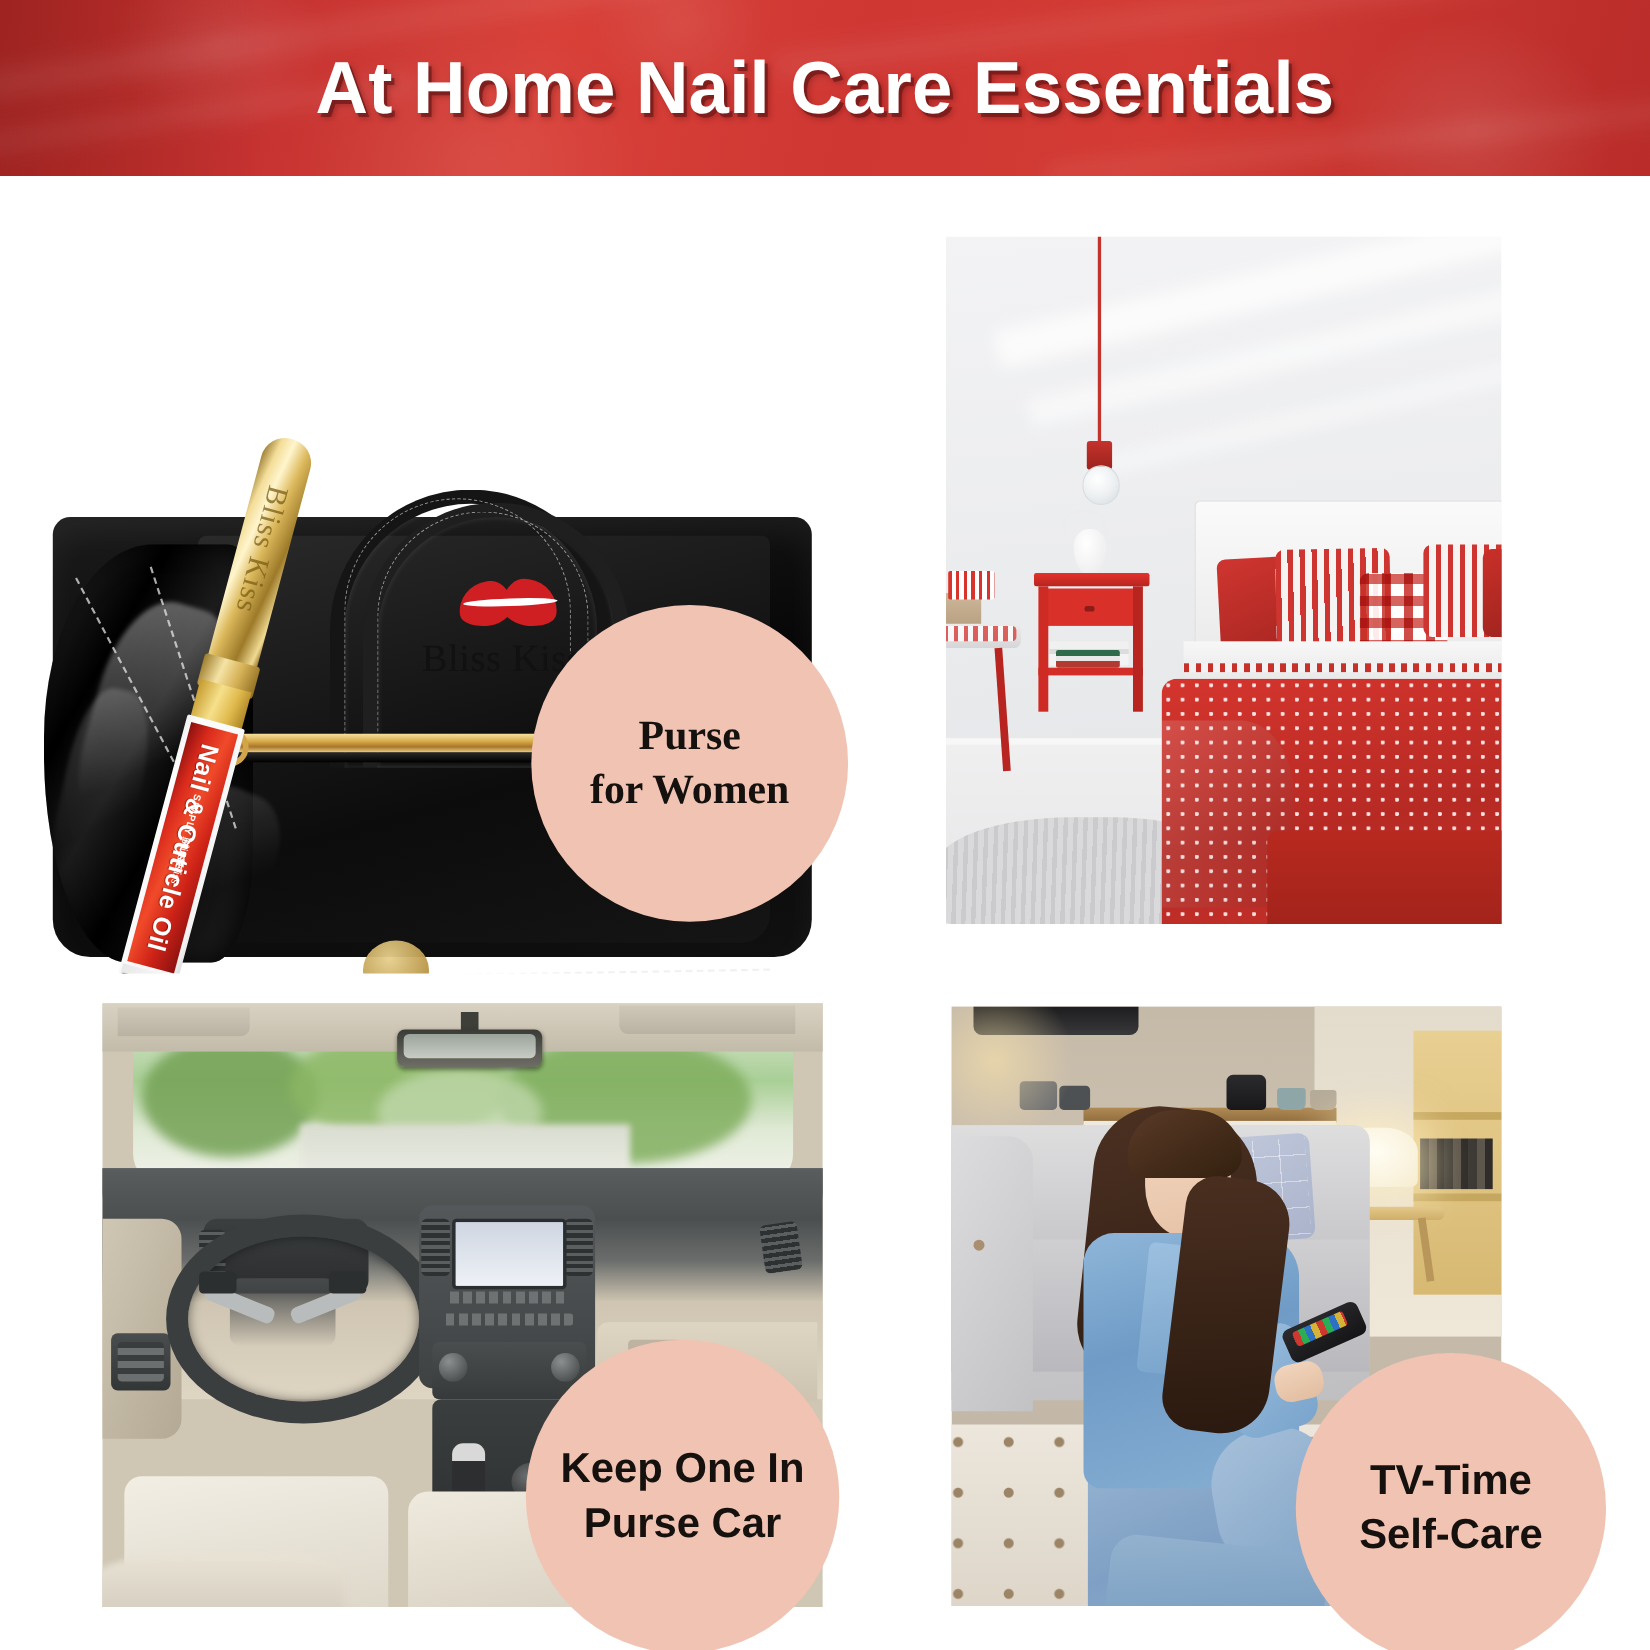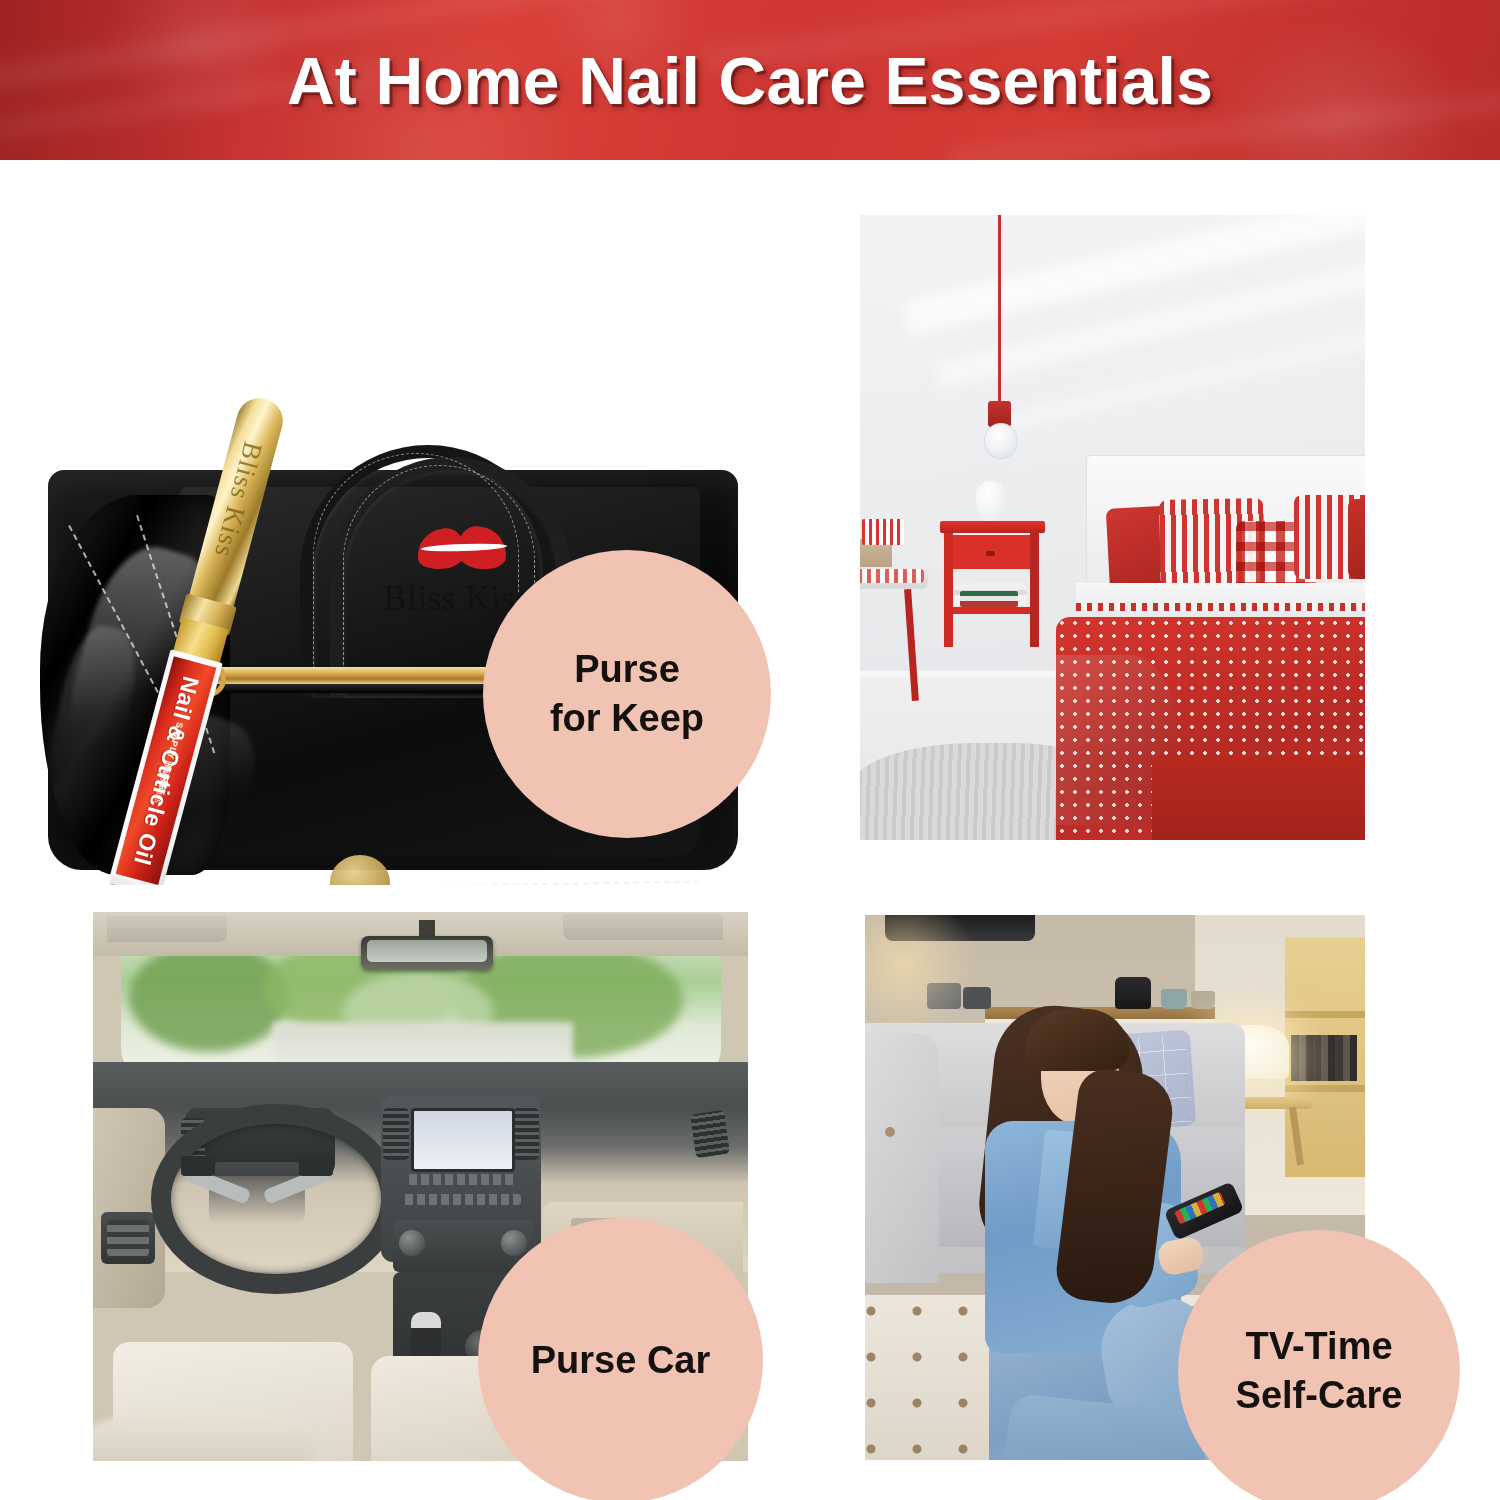--- a/index.html
+++ b/index.html
@@ -37,21 +37,21 @@
   .p-tl{left:30px;top:195px;width:760px;height:690px;}
   .p-tr{left:860px;top:215px;width:505px;height:625px;}
   .p-bl{left:93px;top:912px;width:655px;height:549px;}
   .p-br{left:865px;top:915px;width:500px;height:545px;}
 
   
   .badge{position:absolute;border-radius:50%;background:#f1c3b2;
      display:flex;flex-direction:column;align-items:center;justify-content:center;
      color:#15110f;font-weight:bold;text-align:center;line-height:1.30;}
   .badge span{display:block;white-space:nowrap;}
-  .b-purse{left:483px;top:550px;width:288px;height:288px;font-size:38px;}
+  .b-purse{left:483px;top:550px;width:288px;height:288px;font-size:38px;font-family:Liberation Serif, serif;}
   .b-bed{left:1183px;top:560px;width:285px;height:285px;font-size:38px;}
   .b-car{left:478px;top:1218px;width:285px;height:285px;font-size:38px;}
   .b-tv{left:1178px;top:1230px;width:282px;height:282px;font-size:38px;}
 
   
   .bag-scene{position:absolute;inset:0;background:#fff;}
   .bag-body{position:absolute;left:18px;top:275px;width:690px;height:400px;
      background:linear-gradient(170deg,#1b1b1b 0%,#070707 45%,#101010 100%);
      border-radius:16px 16px 34px 34px;
      box-shadow:inset 0 14px 30px rgba(255,255,255,.05);}
@@ -635,25 +635,26 @@
         <div class="hair-strand"></div>
         <div class="hand"></div>
         <div class="remote"></div>
         <div class="remote-btns"></div>
       </div>
     </div>
   </div>
 
   <div class="badge b-purse">
     <span>Purse</span>
-    <span>for Keep</span>
+    <span>for Women</span>
   </div>
 
 
   <div class="badge b-car">
+    <span>Keep One In</span>
     <span>Purse Car</span>
   </div>
 
   <div class="badge b-tv">
     <span>TV-Time</span>
     <span>Self-Care</span>
   </div>
 
 </div>
 

